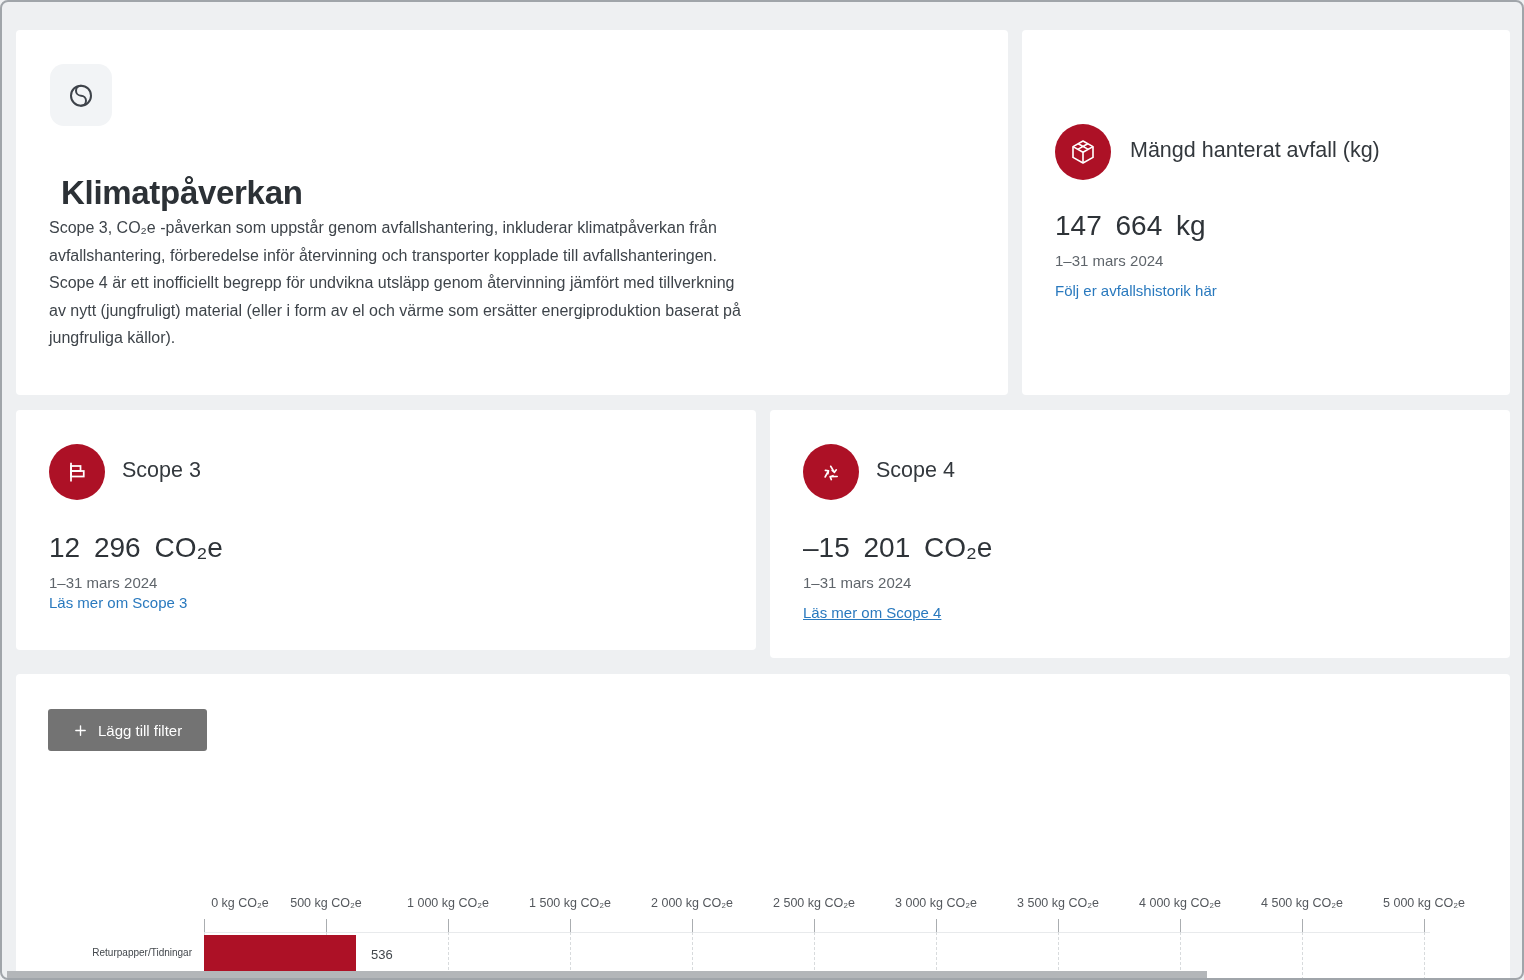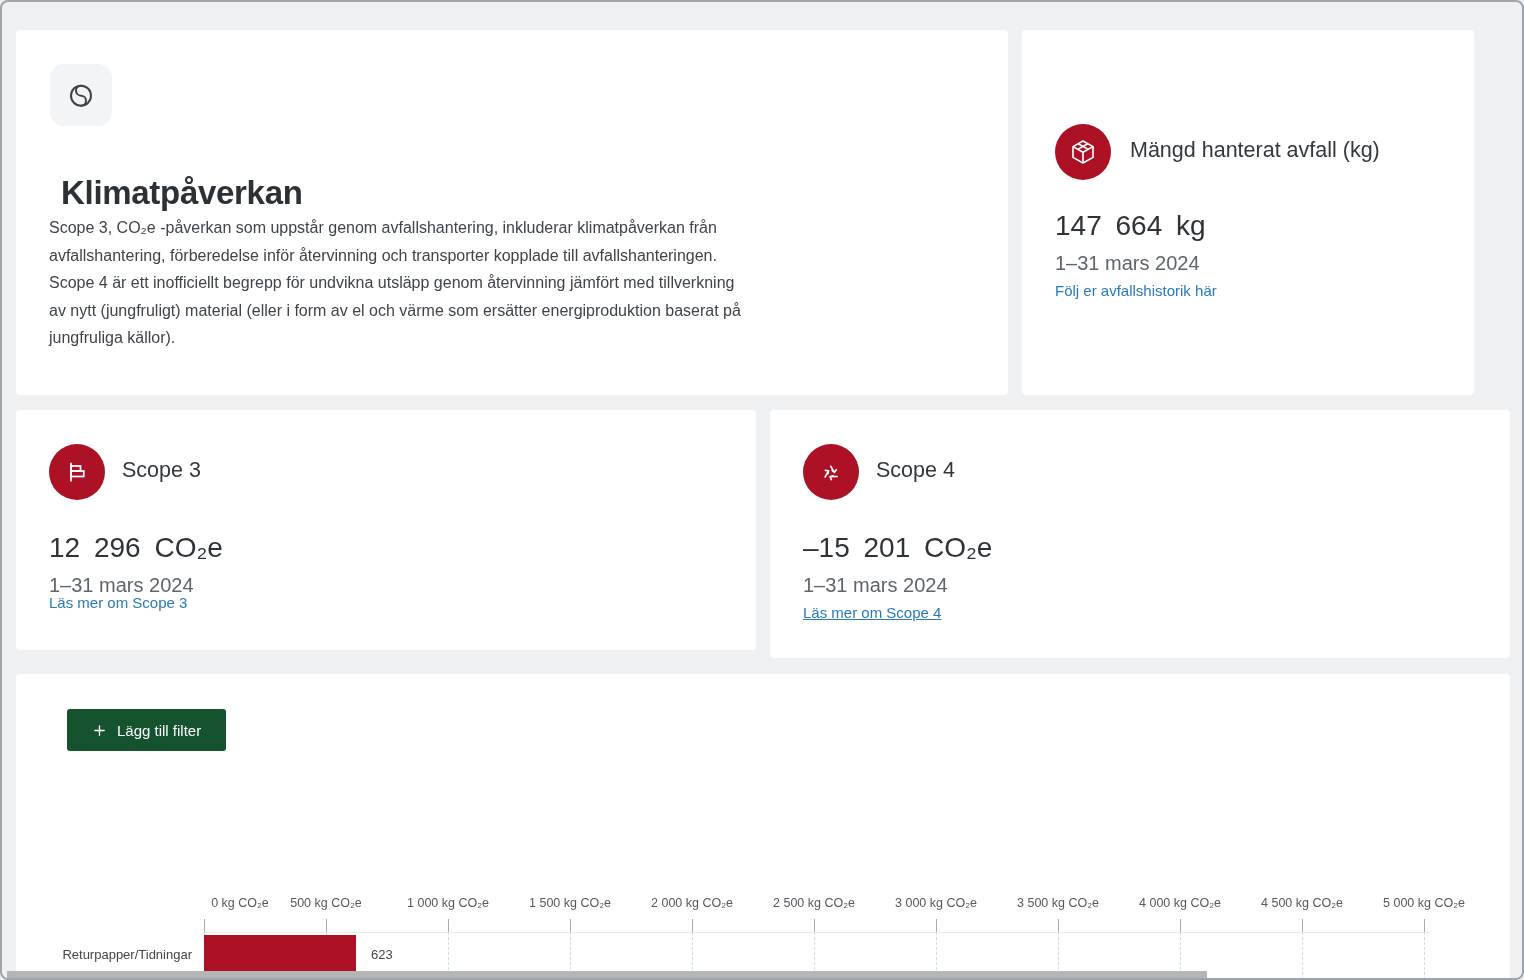--- a/index.html
+++ b/index.html
@@ -9,21 +9,21 @@
     position:relative;
     background:#eef0f2;
     border:2px solid #a0a5aa;
     border-radius:8px;
     overflow:hidden;
     font-family:"Liberation Sans","DejaVu Sans",sans-serif;
     color:#33383d;
   }
   .card{position:absolute;background:#ffffff;border-radius:4px;}
   #intro-card{left:14px;top:28px;width:992px;height:365px;}
-  #waste-card{left:1020px;top:28px;width:452px;height:365px;}
+  #waste-card{left:1020px;top:28px;width:488px;height:365px;}
   #scope3-card{left:14px;top:408px;width:740px;height:240px;}
   #scope4-card{left:768px;top:408px;width:740px;height:248px;}
   #bottom-panel{left:14px;top:672px;width:1494px;height:306px;border-radius:4px 4px 0 0;}
 
   .icon-tile{
     position:absolute;left:34px;top:34px;width:62px;height:62px;
     background:#f2f4f6;border-radius:14px;
     display:flex;align-items:center;justify-content:center;
   }
   .page-title{
@@ -34,43 +34,43 @@
     position:absolute;left:33px;top:184px;width:692px;margin:0;
     font-size:16px;line-height:27.5px;color:#3e444a;
   }
 
   .circle{
     position:absolute;width:56px;height:56px;border-radius:50%;
     background:#ad1126;display:flex;align-items:center;justify-content:center;
   }
   .kpi-head-title{position:absolute;font-size:21.5px;color:#33383d;white-space:nowrap;}
   .kpi-value{position:absolute;left:33px;font-size:28px;color:#2e3338;word-spacing:6px;white-space:nowrap;}
-  .kpi-period{position:absolute;left:33px;font-size:20px;color:#5f656b;}
+  .kpi-period{position:absolute;left:33px;font-size:15px;color:#5f656b;}
   .kpi-link{position:absolute;left:33px;font-size:15px;color:#2979be;cursor:pointer;text-decoration:none;white-space:nowrap;}
 
   .btn{
     position:absolute;top:35px;height:42px;
     display:inline-flex;align-items:center;gap:11px;
     border:none;border-radius:3px;color:#fff;font-size:15px;
     padding:0 25px;cursor:pointer;font-family:inherit;white-space:nowrap;
   }
-  .btn-dark{left:51px;background:#14532d;gap:10px;}
+  .btn-dark{left:32px;background:#737373;gap:10px;}
   .btn-red{left:213px;background:#e30629;}
 
   .chart-heading{
     position:absolute;left:33px;top:136px;margin:0;
     font-size:24px;font-weight:400;color:#2f353a;word-spacing:4px;
   }
 
   .tick-label{position:absolute;top:222px;transform:translateX(-50%);font-size:12.5px;color:#54585d;white-space:nowrap;}
   .tick-mark{position:absolute;top:245px;width:1px;height:13px;background:#aaadb0;}
   .gridline{position:absolute;top:258px;bottom:0;width:0;border-left:1px dashed #d8dbdd;}
   .gridline.solid{border-left-style:solid;border-left-color:#dcdfe1;}
   .row-sep{position:absolute;top:258px;left:188px;width:1226px;height:1px;background:#e8eaec;}
-  .row-label{position:absolute;top:273px;left:0;width:176px;text-align:right;font-size:13px;color:#42474c;white-space:nowrap;}
+  .row-label{position:absolute;top:273px;left:0;width:176px;text-align:right;font-size:10px;color:#42474c;white-space:nowrap;}
   .bar{position:absolute;top:261px;height:40px;cursor:pointer;}
   .bar-value{position:absolute;top:273px;font-size:13px;color:#42474c;}
 
   #h-scrollbar{
     position:absolute;left:5px;top:969px;width:1200px;height:7px;
     background:#b3b6b9;cursor:pointer;
   }
   svg{display:block;}
 </style>
 </head>
@@ -188,17 +188,17 @@
       <div class="gridline" style="left: 554px;"></div>
       <div class="gridline" style="left: 676px;"></div>
       <div class="gridline" style="left: 798px;"></div>
       <div class="gridline" style="left: 920px;"></div>
       <div class="gridline" style="left: 1042px;"></div>
       <div class="gridline" style="left: 1164px;"></div>
       <div class="gridline" style="left: 1286px;"></div>
       <div class="gridline" style="left: 1408px;"></div>
       <div class="row-label">Returpapper/Tidningar</div>
       <div class="bar" style="left: 188px; width: 152px; background: rgb(173, 17, 38);"></div>
-      <div class="bar-value" style="left: 355px;">623</div>
+      <div class="bar-value" style="left: 355px;">536</div>
     </div>
 </section>
 
 <div id="h-scrollbar"></div>
 
 </body></html>

